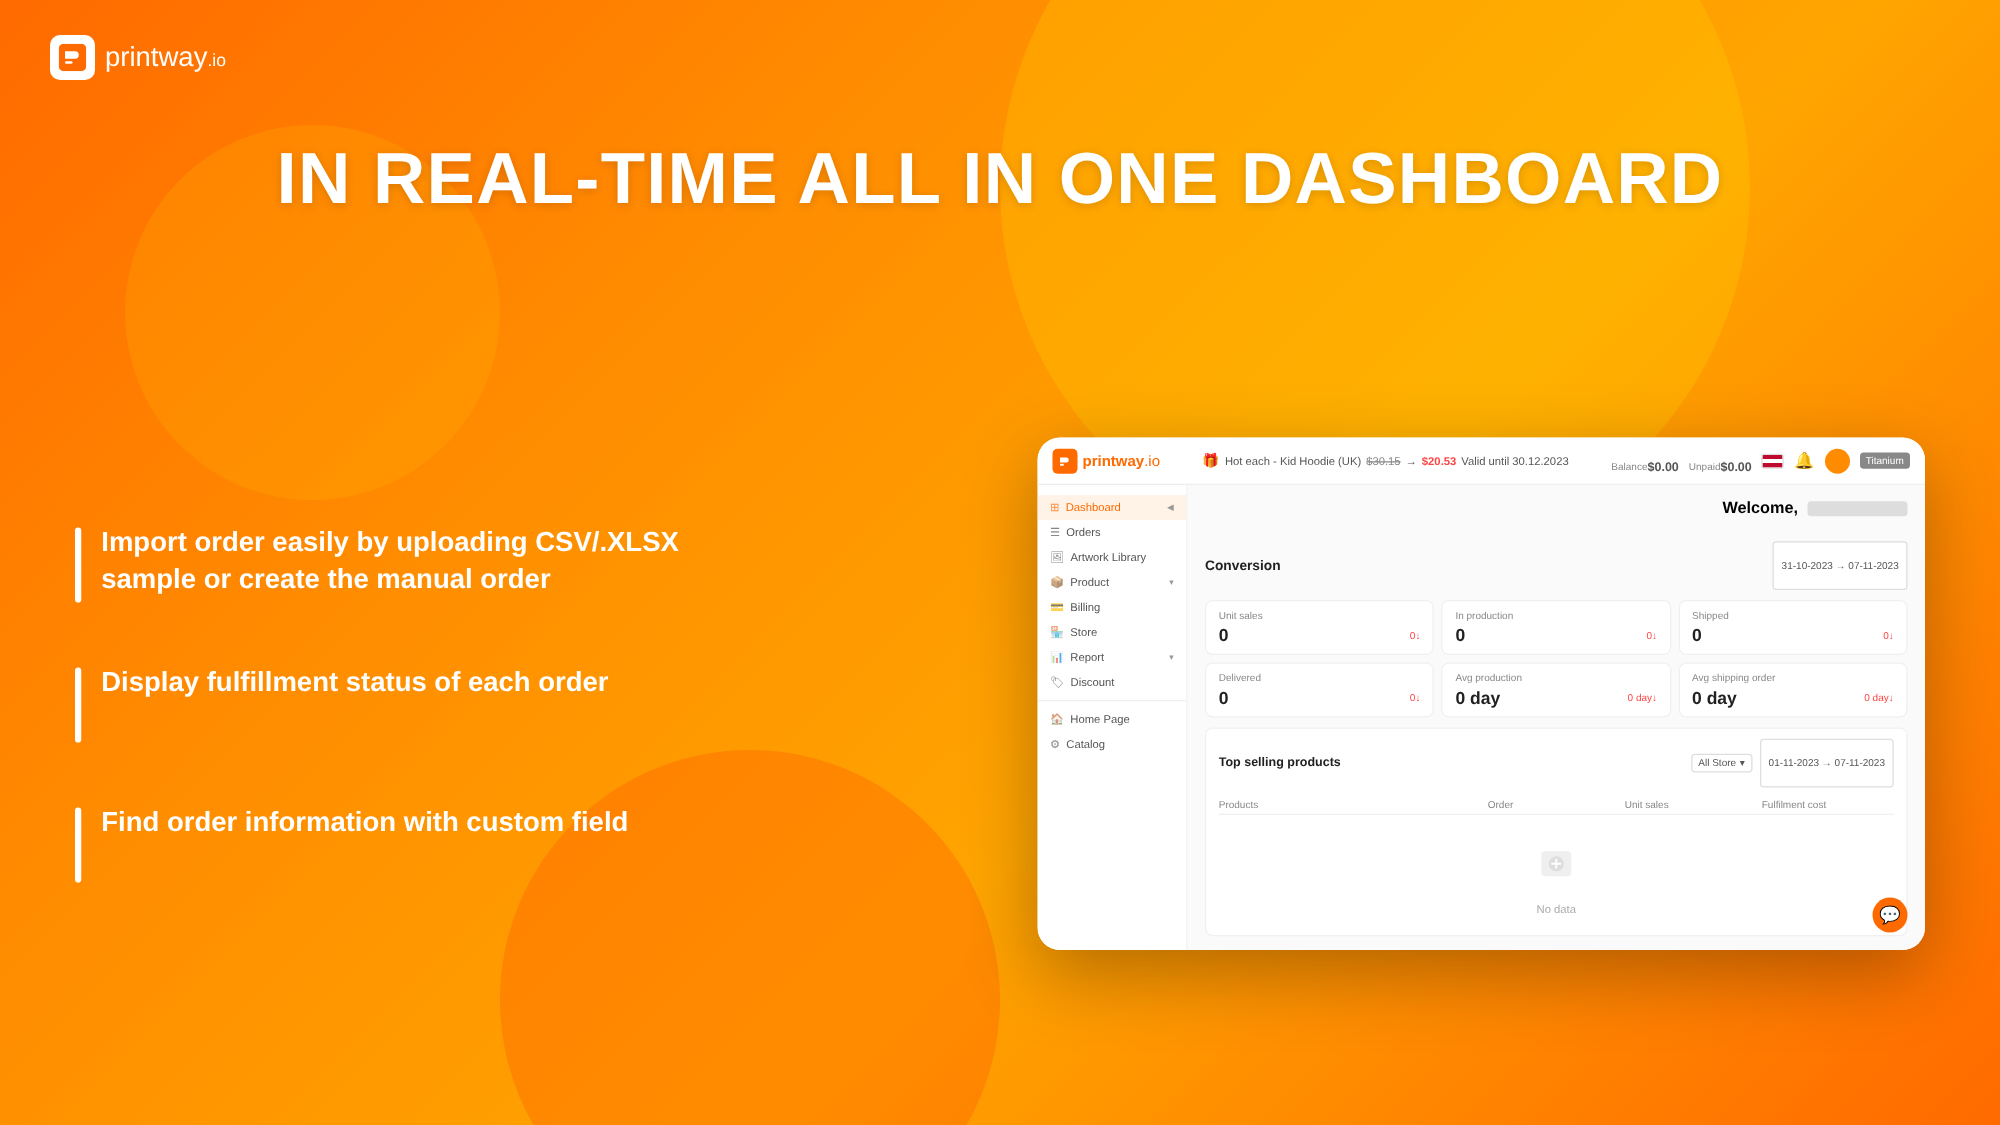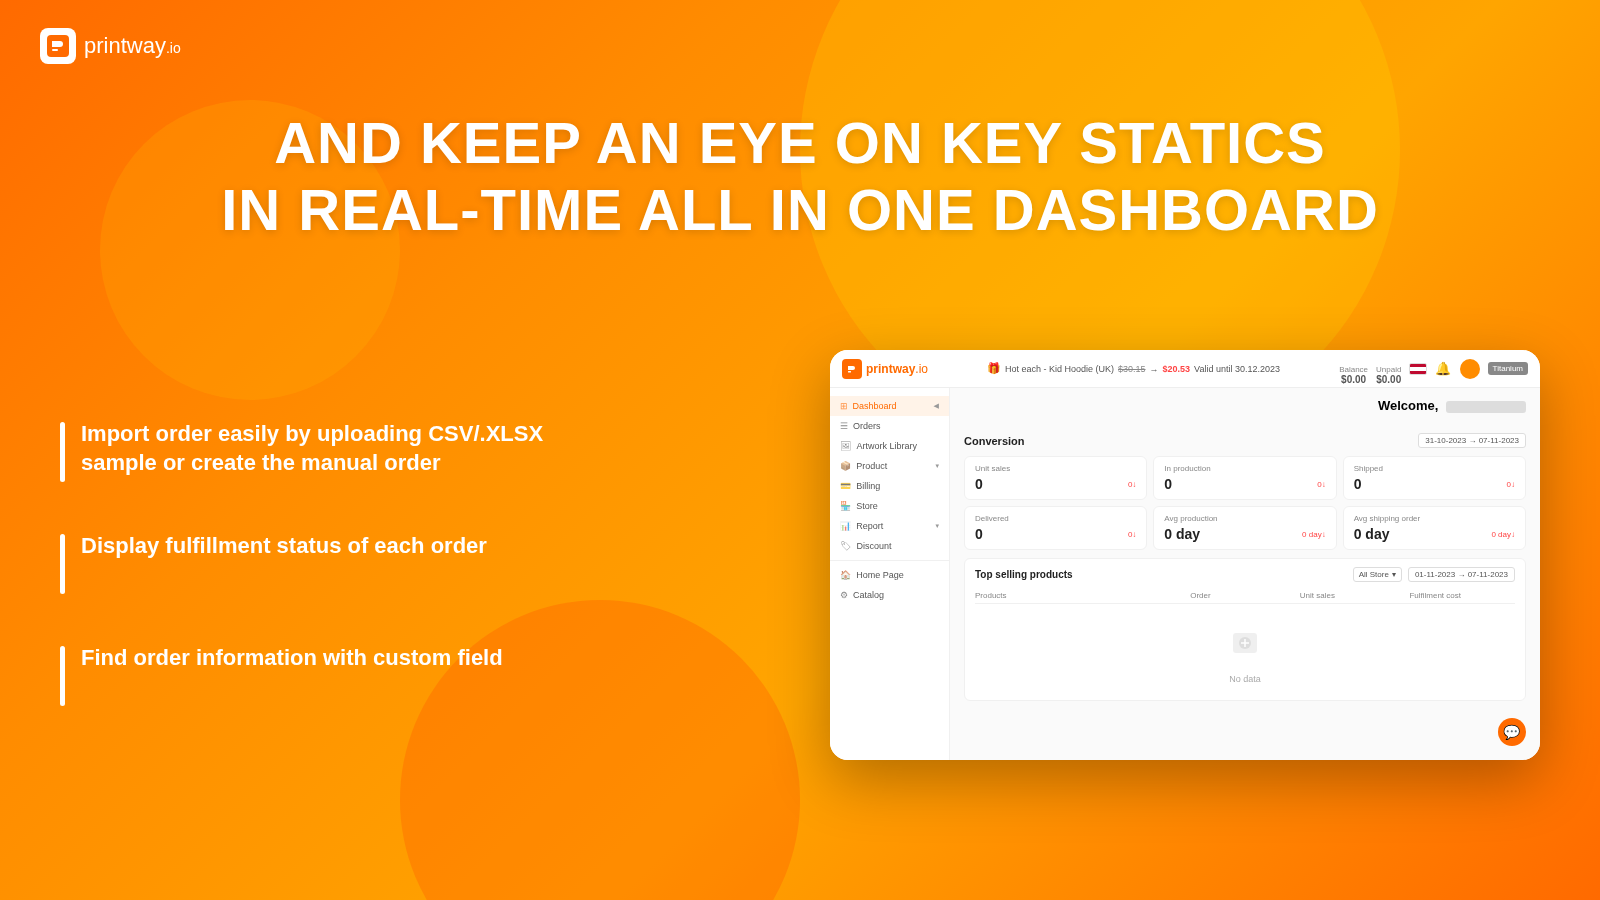--- a/index.html
+++ b/index.html
@@ -147,21 +147,21 @@
     }
     .hotdeal-icon { color: #FF4444; font-size: 11px; }
     .hotdeal-price-old { text-decoration: line-through; color: #888; }
     .hotdeal-price-new { color: #FF4444; font-weight: 700; }
 
     .dash-header-right {
       display: flex; align-items: center; gap: 8px;
     }
     .balance-block {
       font-size: 9px; text-align: center; color: #555;
-      display: flex; flex-direction: column; margin-top: 12px;
+      display: flex; flex-direction: row; margin-top: 12px;
     }
     .balance-block .label { color: #888; font-size: 8px; }
     .balance-block .value { font-weight: 700; font-size: 10px; }
     .dash-flag {
       width: 18px; height: 12px;
       background: linear-gradient(180deg, #BF0A30 33%, white 33%, white 66%, #BF0A30 66%);
       border-radius: 2px;
       border: 1px solid #ddd;
     }
     .dash-bell { font-size: 13px; color: #555; }
@@ -244,21 +244,21 @@
     }
     .conversion-title {
       font-size: 11px;
       font-weight: 700;
       color: #222;
     }
     .date-range {
       font-size: 8px;
       color: #555;
       border: 1px solid #ddd;
-      padding: 2px 6px;
+      padding: 14px 6px;
       border-radius: 3px;
       background: white;
     }
 
     .stats-grid {
       display: grid;
       grid-template-columns: 1fr 1fr 1fr;
       gap: 6px;
       margin-bottom: 8px;
     }
@@ -380,21 +380,20 @@
       <path d="M5 6h8a3 3 0 010 6H5V6z" fill="white"></path>
       <rect x="5" y="14" width="6" height="2" rx="1" fill="white"></rect>
     </svg>
   </div>
   <div class="logo-text">
     <span>print</span><span style="font-weight:400">way</span><span style="font-size:14px;font-weight:400">.io</span>
   </div>
 </div>
 
 <div class="hero-title">
-  <div>AND KEEP AN EYE ON KEY STATICS</div>
   <div>IN REAL-TIME ALL IN ONE DASHBOARD</div>
 </div>
 
 <div class="features">
   <div class="feature-item">
     <div class="feature-bar"></div>
     <div class="feature-text">Import order easily by uploading CSV/.XLSX sample or create the manual order</div>
   </div>
   <div class="feature-item">
     <div class="feature-bar"></div>

